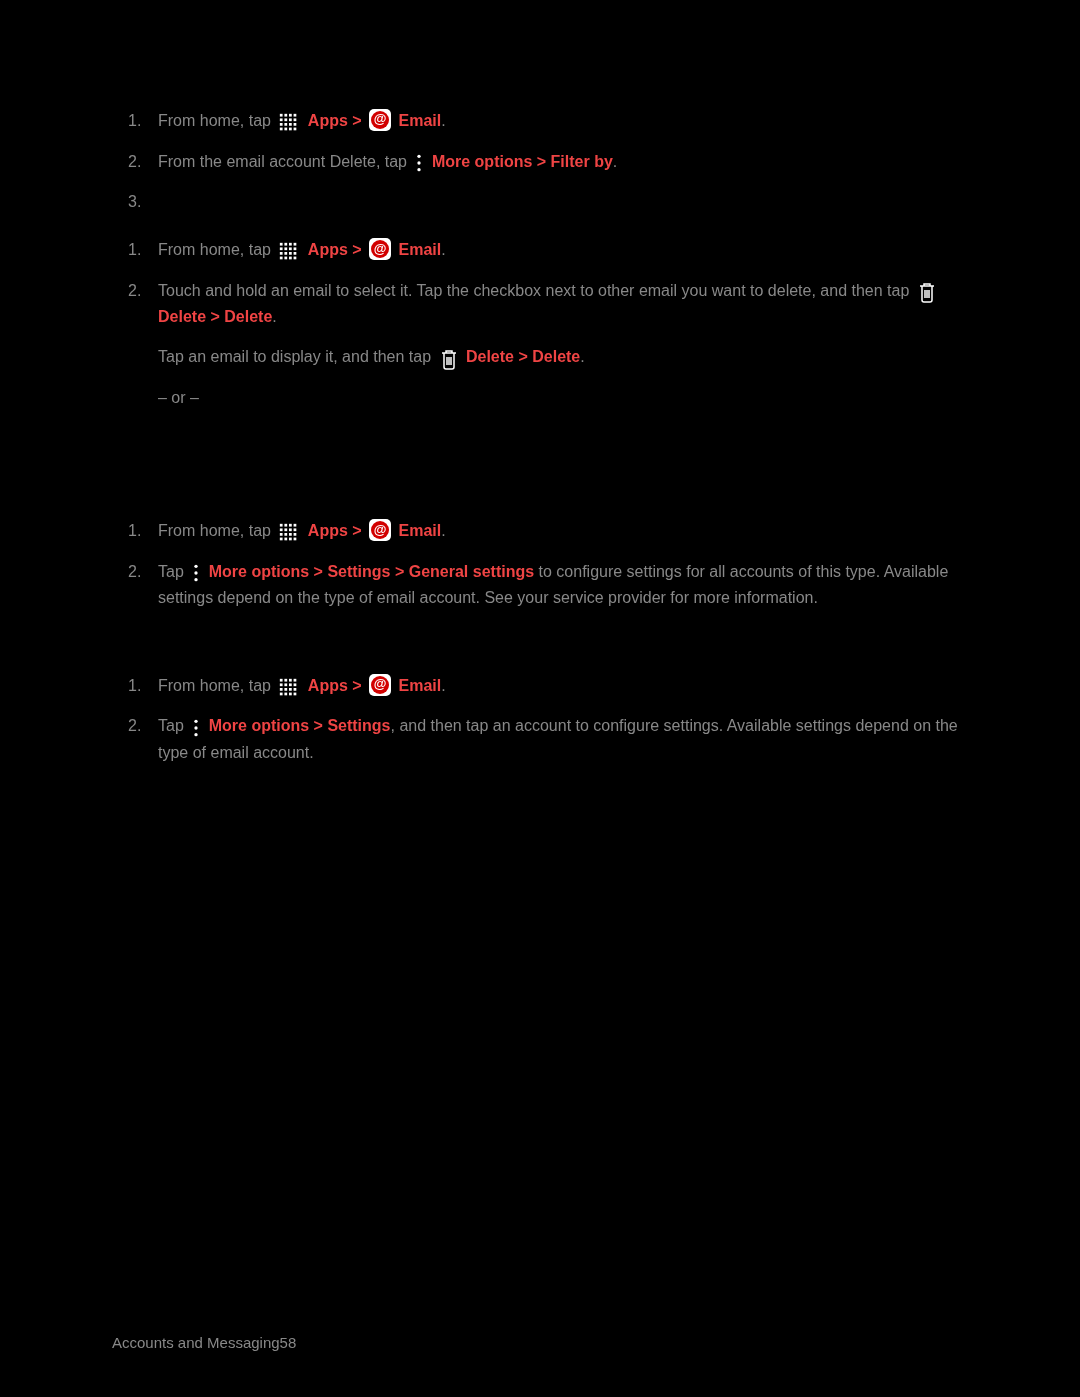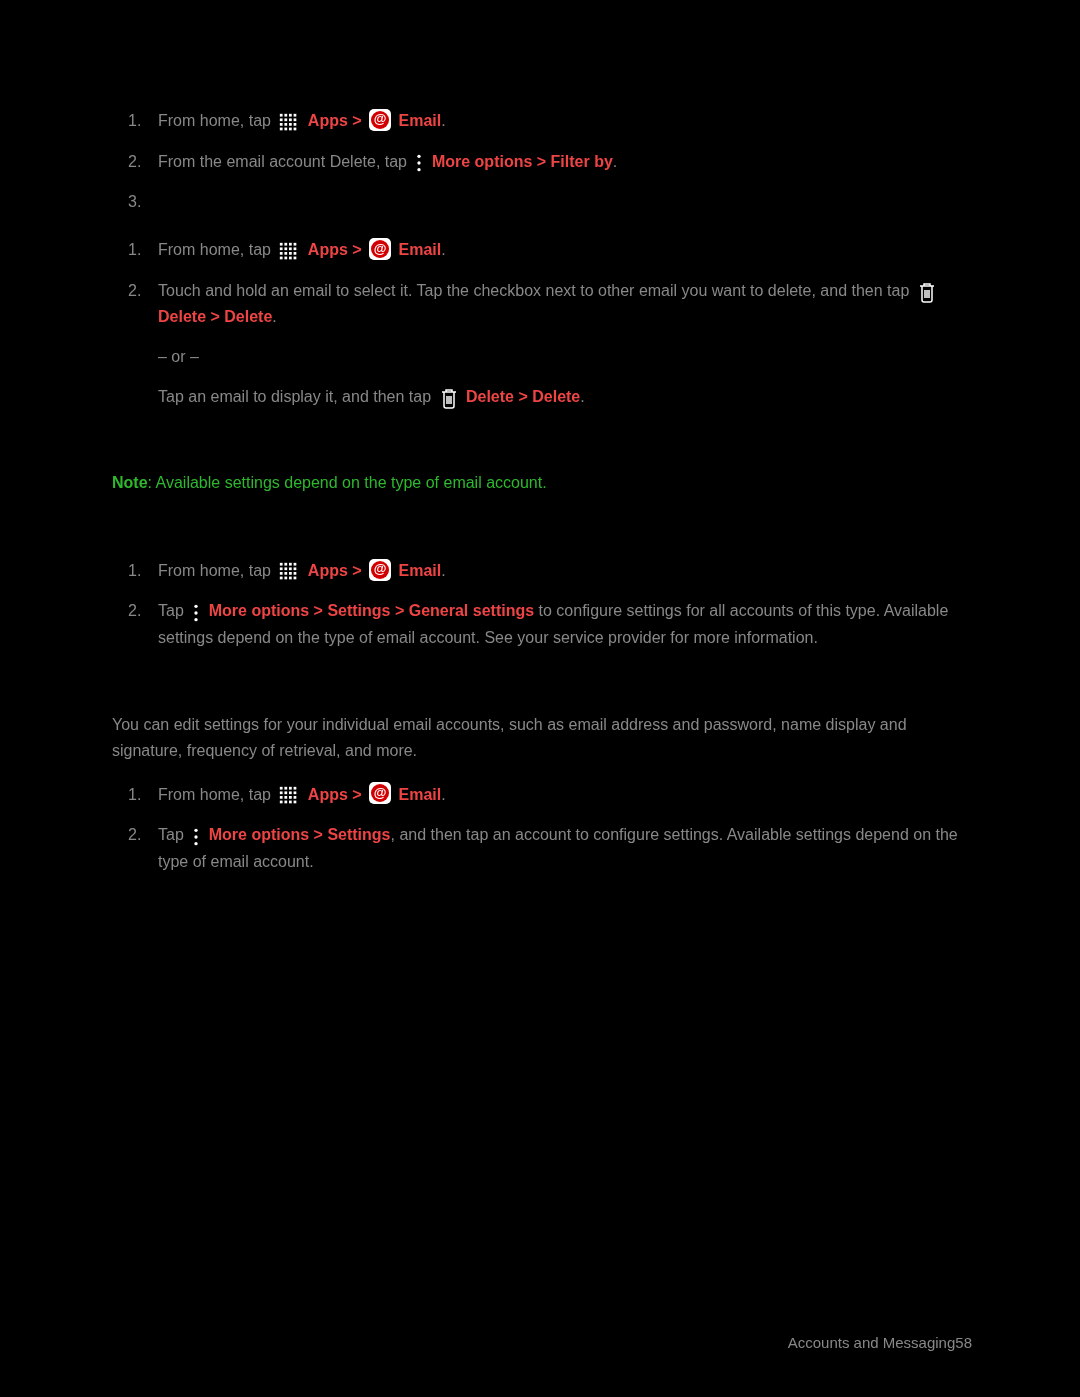--- a/index.html
+++ b/index.html
@@ -92,21 +92,21 @@
     }
     .note-block {
       margin-bottom: 22px;
     }
     .footer {
       position: absolute;
       bottom: 42px;
       left: 112px;
       right: 108px;
       display: flex;
-      justify-content: flex-end;
+      justify-content: flex-start;
       color: #888;
       font-size: 15px;
     }
   </style>
 </head>
 <body>
 
 <div class="content">
 
   <ol>
@@ -179,42 +179,39 @@
       <span>Touch and hold an email to select it. Tap the checkbox next to other email you want to delete, and then tap </span><span class="icon-delete"><svg viewBox="0 0 20 24">
             <g fill="none" stroke="#fff" stroke-width="1.5">
               <path d="M3 6h14"></path>
               <path d="M7 6V4h6v2"></path>
               <path d="M5 6v14a2 2 0 002 2h6a2 2 0 002-2V6"></path>
               <line x1="8" y1="10" x2="8" y2="18"></line>
               <line x1="10" y1="10" x2="10" y2="18"></line>
               <line x1="12" y1="10" x2="12" y2="18"></line>
             </g>
           </svg></span> <span class="bold">Delete &gt; Delete</span><span>.</span>
-      <div class="sub">– or –</div>
       <div class="sub">
         <span>Tap an email to display it, and then tap </span><span class="icon-delete"><svg viewBox="0 0 20 24">
               <g fill="none" stroke="#fff" stroke-width="1.5">
                 <path d="M3 6h14"></path>
                 <path d="M7 6V4h6v2"></path>
                 <path d="M5 6v14a2 2 0 002 2h6a2 2 0 002-2V6"></path>
                 <line x1="8" y1="10" x2="8" y2="18"></line>
                 <line x1="10" y1="10" x2="10" y2="18"></line>
                 <line x1="12" y1="10" x2="12" y2="18"></line>
               </g>
             </svg></span> <span class="bold">Delete &gt; Delete</span><span>.</span>
       </div>
+      <div class="sub">– or –</div>
     </li>
   </ol>
 
   <div class="heading2">Email Settings</div>
 
 
-  <p class="note-block">
-    <span class="note-label">Note</span><span class="note-text">: Available settings depend on the type of email account.</span>
-  </p>
 
   <div class="heading">General Email Preferences</div>
 
   <ol>
     <li>
       <span class="num">1.</span>
       <span>From home, tap </span><span class="icon-apps"><svg viewBox="0 0 24 24">
             <g fill="#fff">
               <rect x="2" y="2" width="3" height="3"></rect>
               <rect x="7" y="2" width="3" height="3"></rect>
@@ -242,21 +239,20 @@
               <circle cx="5" cy="4" r="2"></circle>
               <circle cx="5" cy="12" r="2"></circle>
               <circle cx="5" cy="20" r="2"></circle>
             </g>
           </svg></span> <span class="bold">More options &gt; Settings &gt; General settings</span><span> to configure settings for all accounts of this type. Available settings depend on the type of email account. See your service provider for more information.</span>
     </li>
   </ol>
 
   <div class="heading">Email Account Settings</div>
 
-  <p class="para">You can edit settings for your individual email accounts, such as email address and password, name display and signature, frequency of retrieval, and more.</p>
 
   <ol>
     <li>
       <span class="num">1.</span>
       <span>From home, tap </span><span class="icon-apps"><svg viewBox="0 0 24 24">
             <g fill="#fff">
               <rect x="2" y="2" width="3" height="3"></rect>
               <rect x="7" y="2" width="3" height="3"></rect>
               <rect x="12" y="2" width="3" height="3"></rect>
               <rect x="17" y="2" width="3" height="3"></rect>

